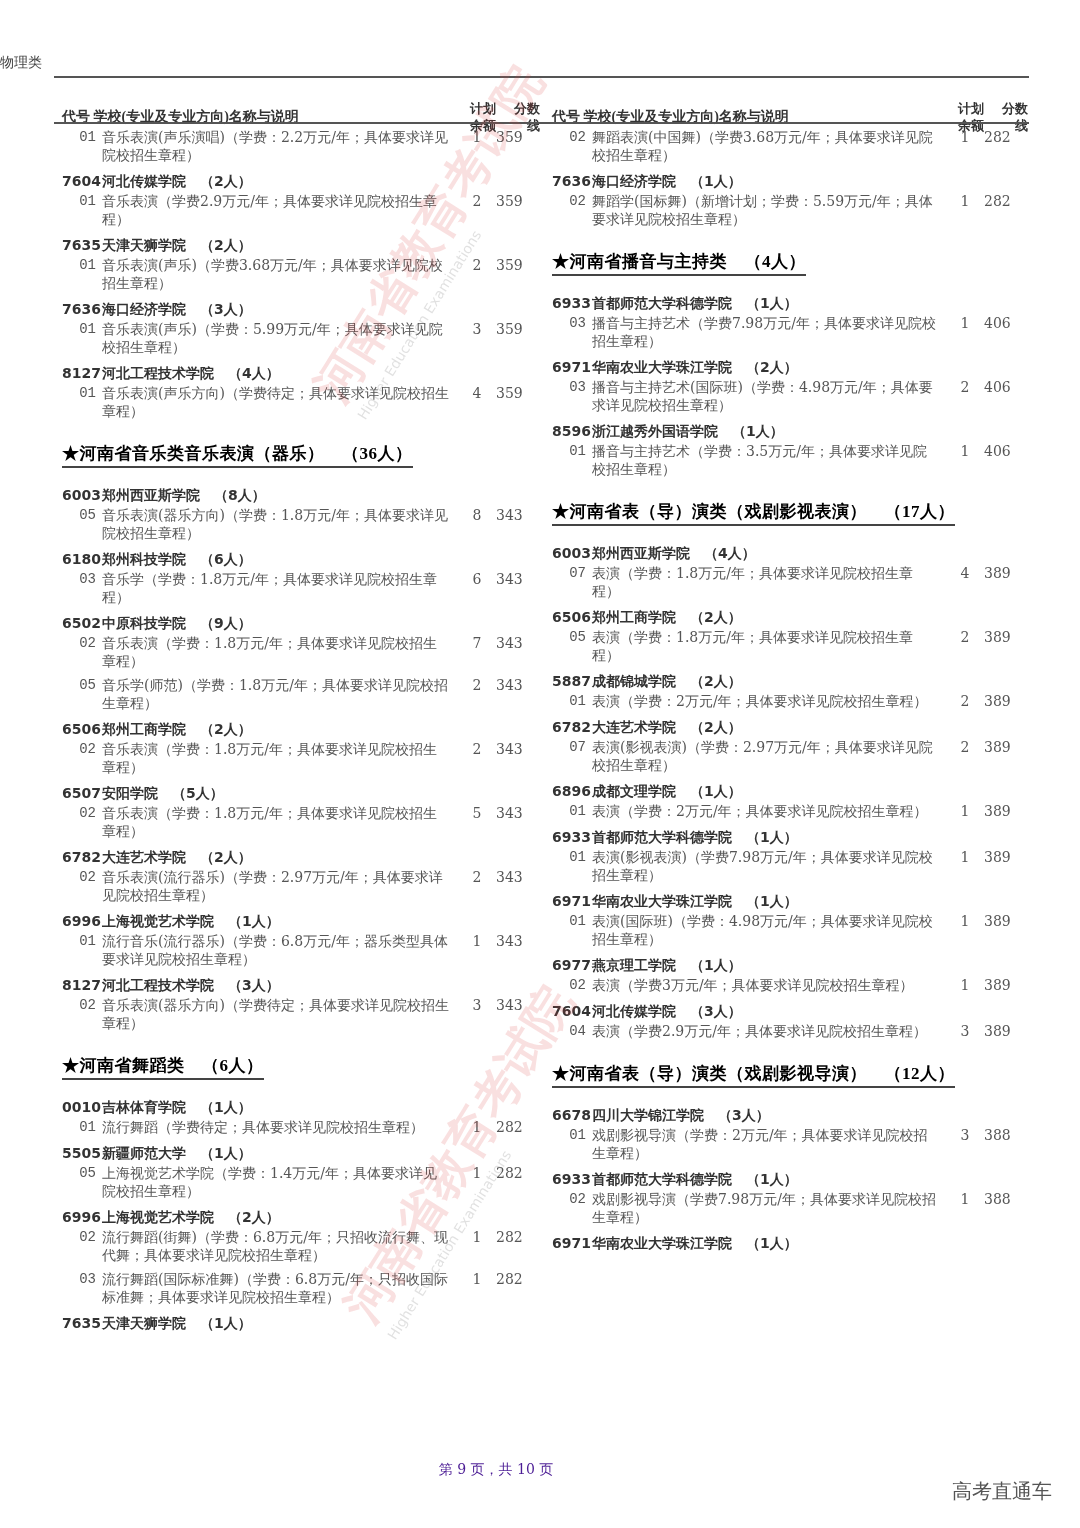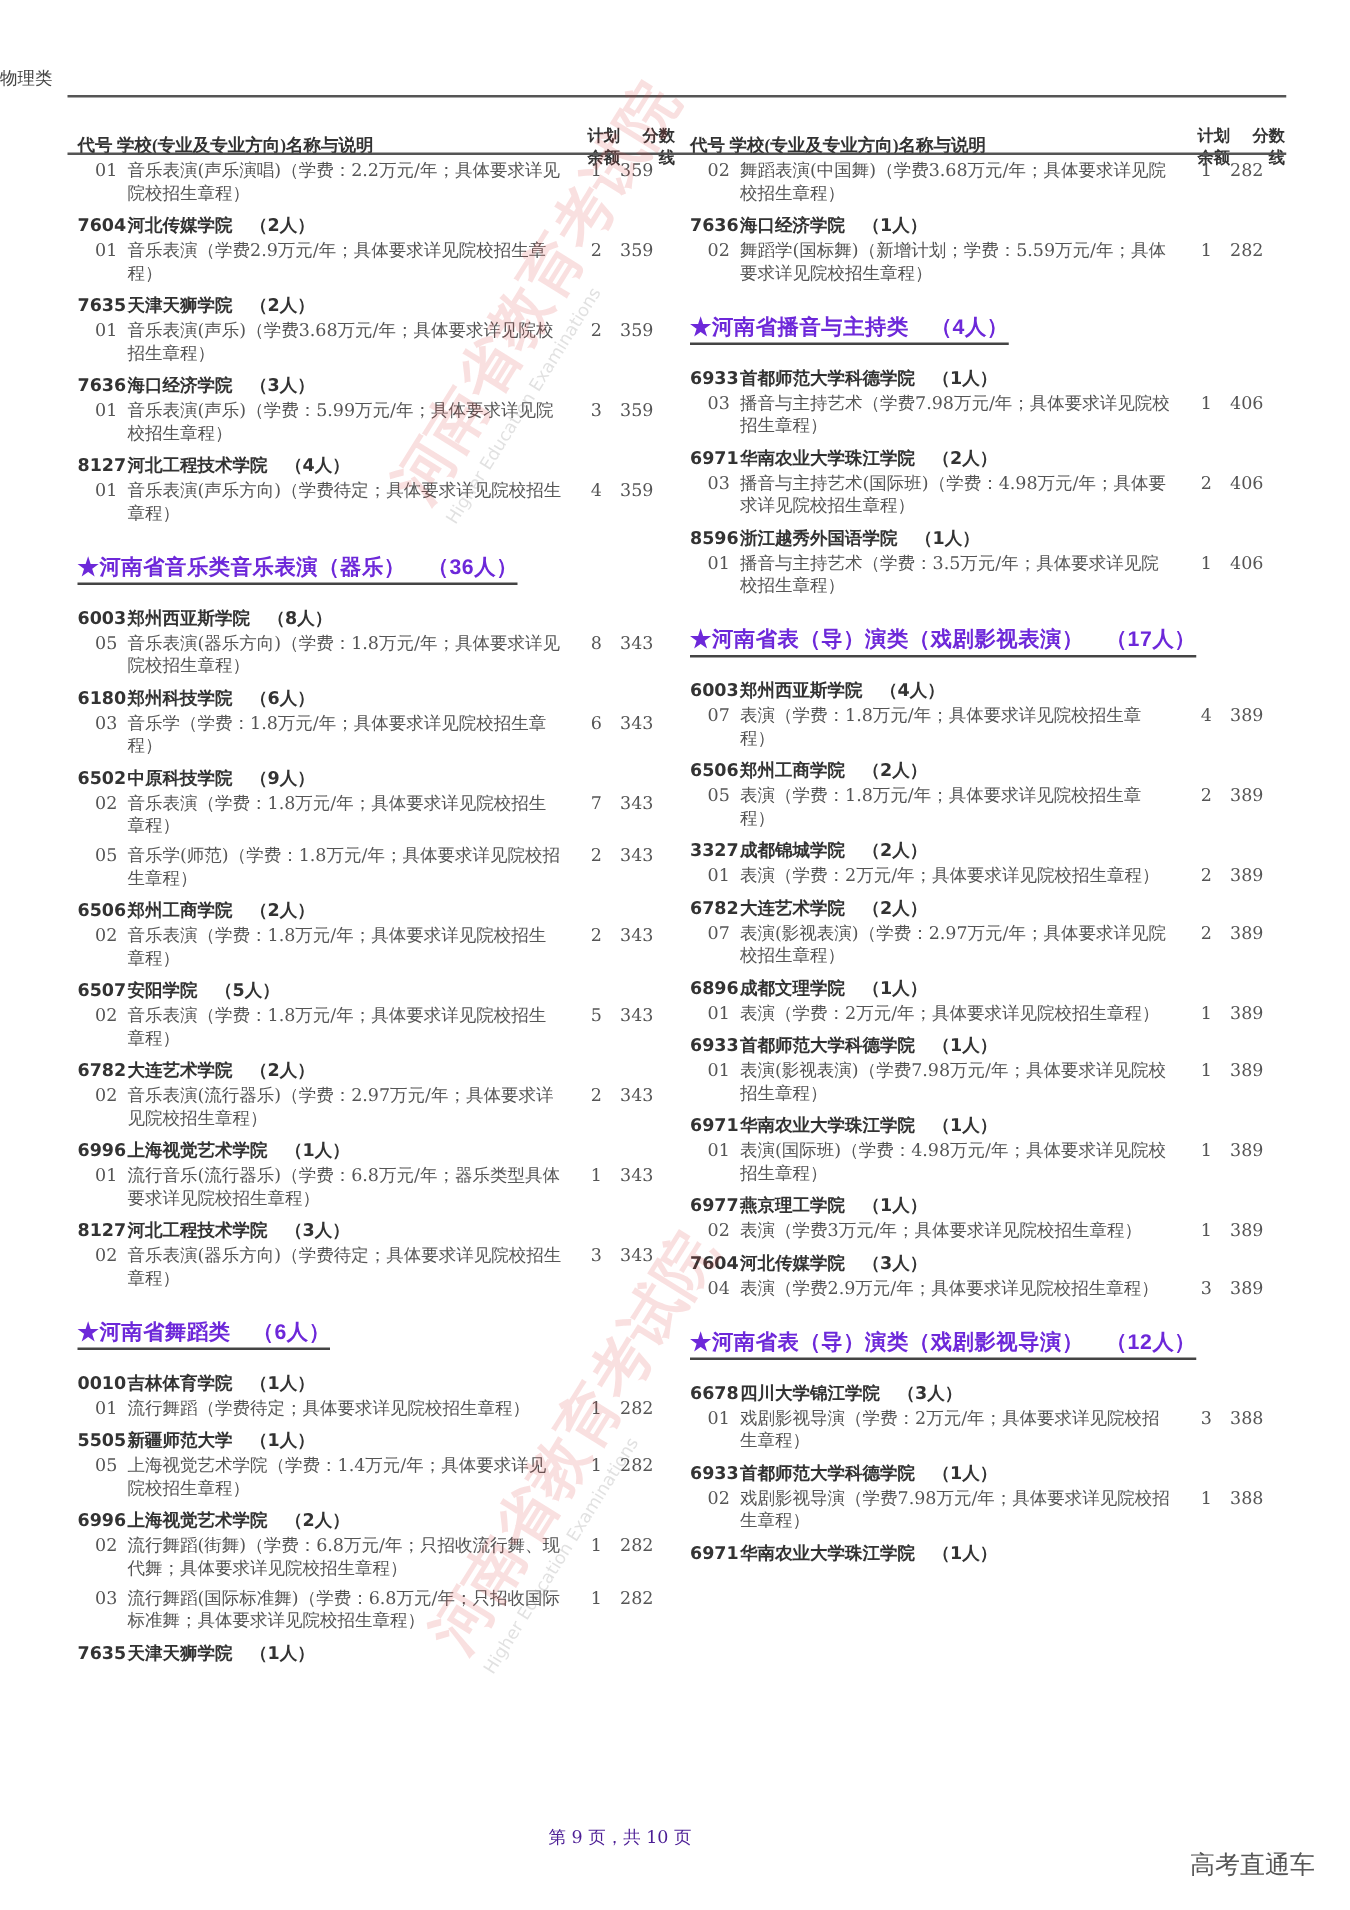--- a/index.html
+++ b/index.html
@@ -20,33 +20,33 @@
   }
   .header .title { flex: 1; }
   .header .col { width: 38px; text-align: right; font-size: 13px; line-height: 17px; }
   .col-left { left: 62px; width: 478px; }
   .col-right { left: 552px; width: 476px; }
   .column { position: absolute; top: 128px; }
   .col-left.column { left: 62px; width: 478px; }
   .col-right.column { left: 552px; width: 476px; }
 
   .section-title {
-    font-family: Liberation Sans, sans-serif;
-    font-size: 17px; font-weight: bold; color: #6d28d9;
+    font-family: Liberation Serif, serif;
+    font-size: 17px; font-weight: bold; color: #000000;
     display: inline-block; border-bottom: 2px solid #444; padding-bottom: 1px;
     margin: 16px 0 14px 0; letter-spacing: 0.5px;
   }
   .school {
     font-family: "DejaVu Sans", "Liberation Sans", sans-serif;
     font-size: 14px; font-weight: bold; color: #333; height: 22px; line-height: 22px; margin-top: 2px;
   }
   .school .code { display: inline-block; width: 40px; }
   .school .count { margin-left: 14px; }
   .major { display: flex; font-size: 14px; line-height: 18px; color: #555; margin-bottom: 6px; }
-  .major .mcode { width: 40px; padding-right: 6px; box-sizing: border-box; flex: none; padding-left: 14px; }
+  .major .mcode { width: 40px; text-align: right; padding-right: 6px; box-sizing: border-box; flex: none; padding-left: 14px; font-family: Liberation Mono, monospace; }
   .major .desc { flex: 1; padding-right: 8px; }
   .major .plan { width: 38px; text-align: center; flex: none; }
   .major .score { width: 44px; text-align: left; flex: none; }
 
   .footer-page { position: absolute; top: 1461px; left: 0; width: 992px; text-align: center; font-size: 14px; color: #4c1d95; }
   .brand { position: absolute; top: 1478px; right: 28px; font-family: "DejaVu Sans", "Liberation Sans", sans-serif; font-size: 20px; color: #555; }
   .watermark {
     position: absolute; left: 300px; top: 380px; width: 420px; height: 40px;
     transform: rotate(-58deg); transform-origin: left top;
     font-family: "DejaVu Sans", sans-serif; font-size: 48px; font-weight: bold;
@@ -250,21 +250,21 @@
       <span class="plan">4</span>
       <span class="score">389</span>
     </div>
     <div class="school"><span class="code">6506</span><span>郑州工商学院</span><span class="count">（2人）</span></div>
     <div class="major">
       <span class="mcode">05</span>
       <span class="desc">表演（学费：1.8万元/年；具体要求详见院校招生章程）</span>
       <span class="plan">2</span>
       <span class="score">389</span>
     </div>
-    <div class="school"><span class="code">3327</span><span>成都锦城学院</span><span class="count">（2人）</span></div>
+    <div class="school"><span class="code">5887</span><span>成都锦城学院</span><span class="count">（2人）</span></div>
     <div class="major">
       <span class="mcode">01</span>
       <span class="desc">表演（学费：2万元/年；具体要求详见院校招生章程）</span>
       <span class="plan">2</span>
       <span class="score">389</span>
     </div>
     <div class="school"><span class="code">6782</span><span>大连艺术学院</span><span class="count">（2人）</span></div>
     <div class="major">
       <span class="mcode">07</span>
       <span class="desc">表演(影视表演)（学费：2.97万元/年；具体要求详见院校招生章程）</span>

